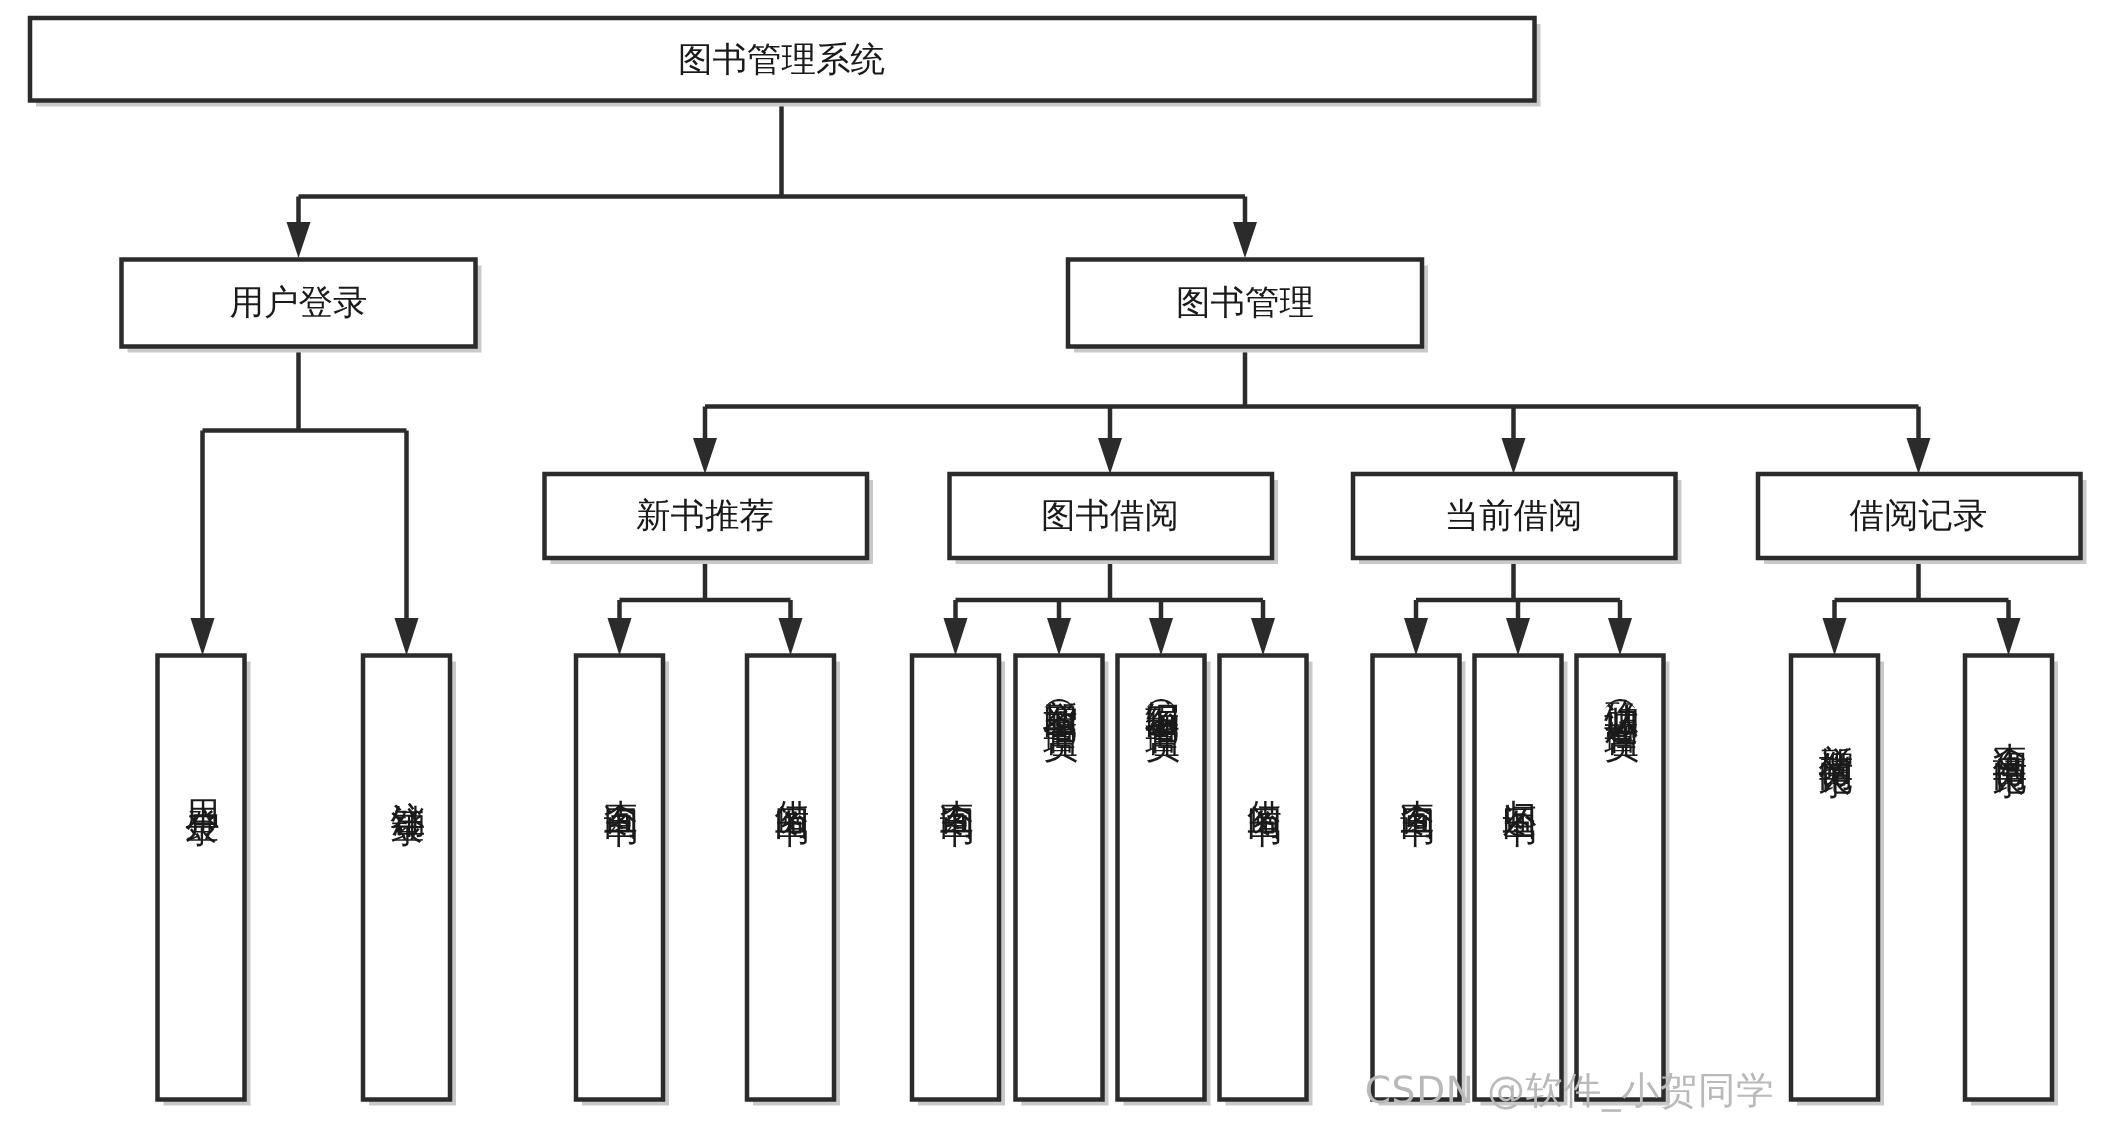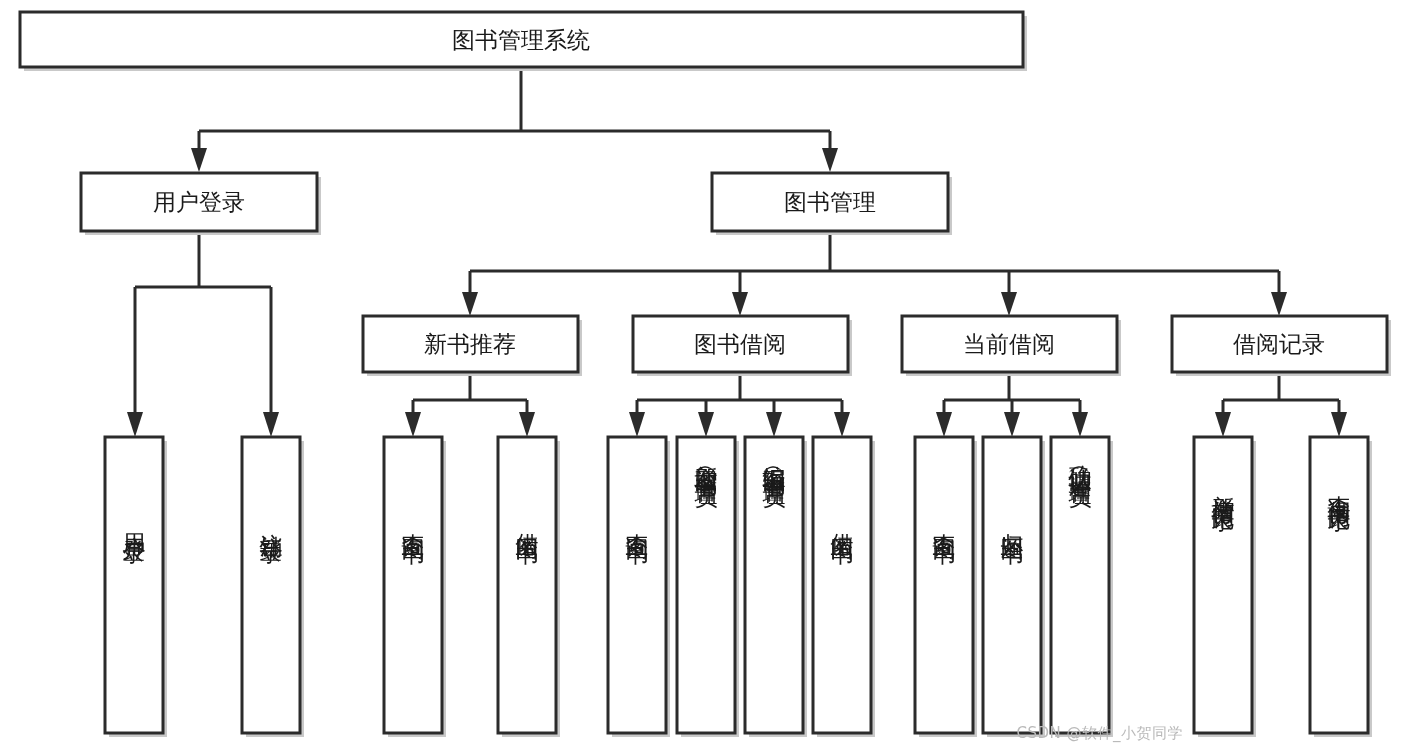--- a/index.html
+++ b/index.html
@@ -69,21 +69,21 @@
     line-height: 1;
     letter-spacing: 3px;
     color: #1a1a1a;
     white-space: nowrap;
   }
   .watermark {
     position: absolute;
     right: 8px;
     bottom: 4px;
     font-family: "DejaVu Sans", "Liberation Sans", sans-serif;
-    font-size: 15px;
+    font-size: 25px;
     color: #b9b9b9;
     letter-spacing: 0.5px;
     white-space: nowrap;
   }
 </style>
 </head>
 <body>
 
 <div id="diagram-root">
 

